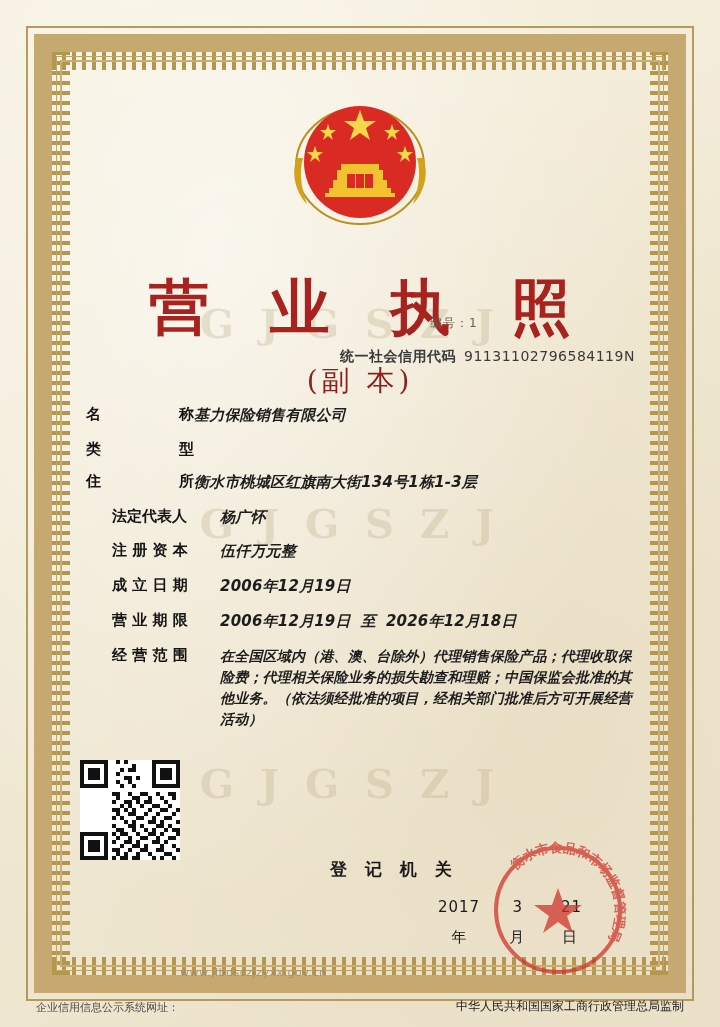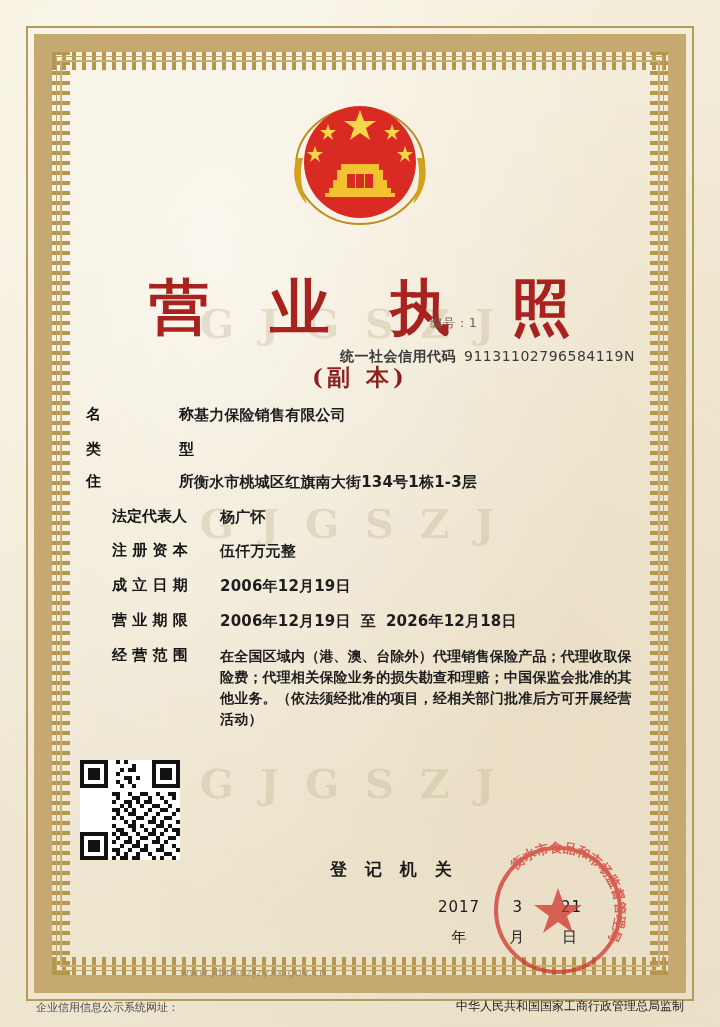--- a/index.html
+++ b/index.html
@@ -103,22 +103,22 @@
     letter-spacing: 22px;
     color: #a8231f;
     text-indent: 22px;
   }
   .subtitle {
     position: absolute;
     top: 362px;
     left: 0; right: 0;
     text-align: center;
     font-family: "DejaVu Serif", "Liberation Serif", serif;
-    font-weight: bold;
-    font-size: 23px;
+    font-weight: normal;
+    font-size: 28px;
     letter-spacing: 4px;
     color: #8a1f1c;
   }
   .serial {
     position: absolute;
     top: 315px;
     left: 430px;
     font-size: 12px;
     color: #6a5b46;
     letter-spacing: 1px;
@@ -159,20 +159,21 @@
   }
   .field-label.wide {
     letter-spacing: 0;
     margin-left: 26px;
   }
   .field-value {
     flex: 1;
     font-weight: bold;
     letter-spacing: 0.2px;
     line-height: 1.45;
+    font-style: italic;
   }
   .biz-term-sep { padding: 0 10px; }
 
   .scope {
     line-height: 1.5;
     font-size: 14px;
   }
 
   
   .qr {

